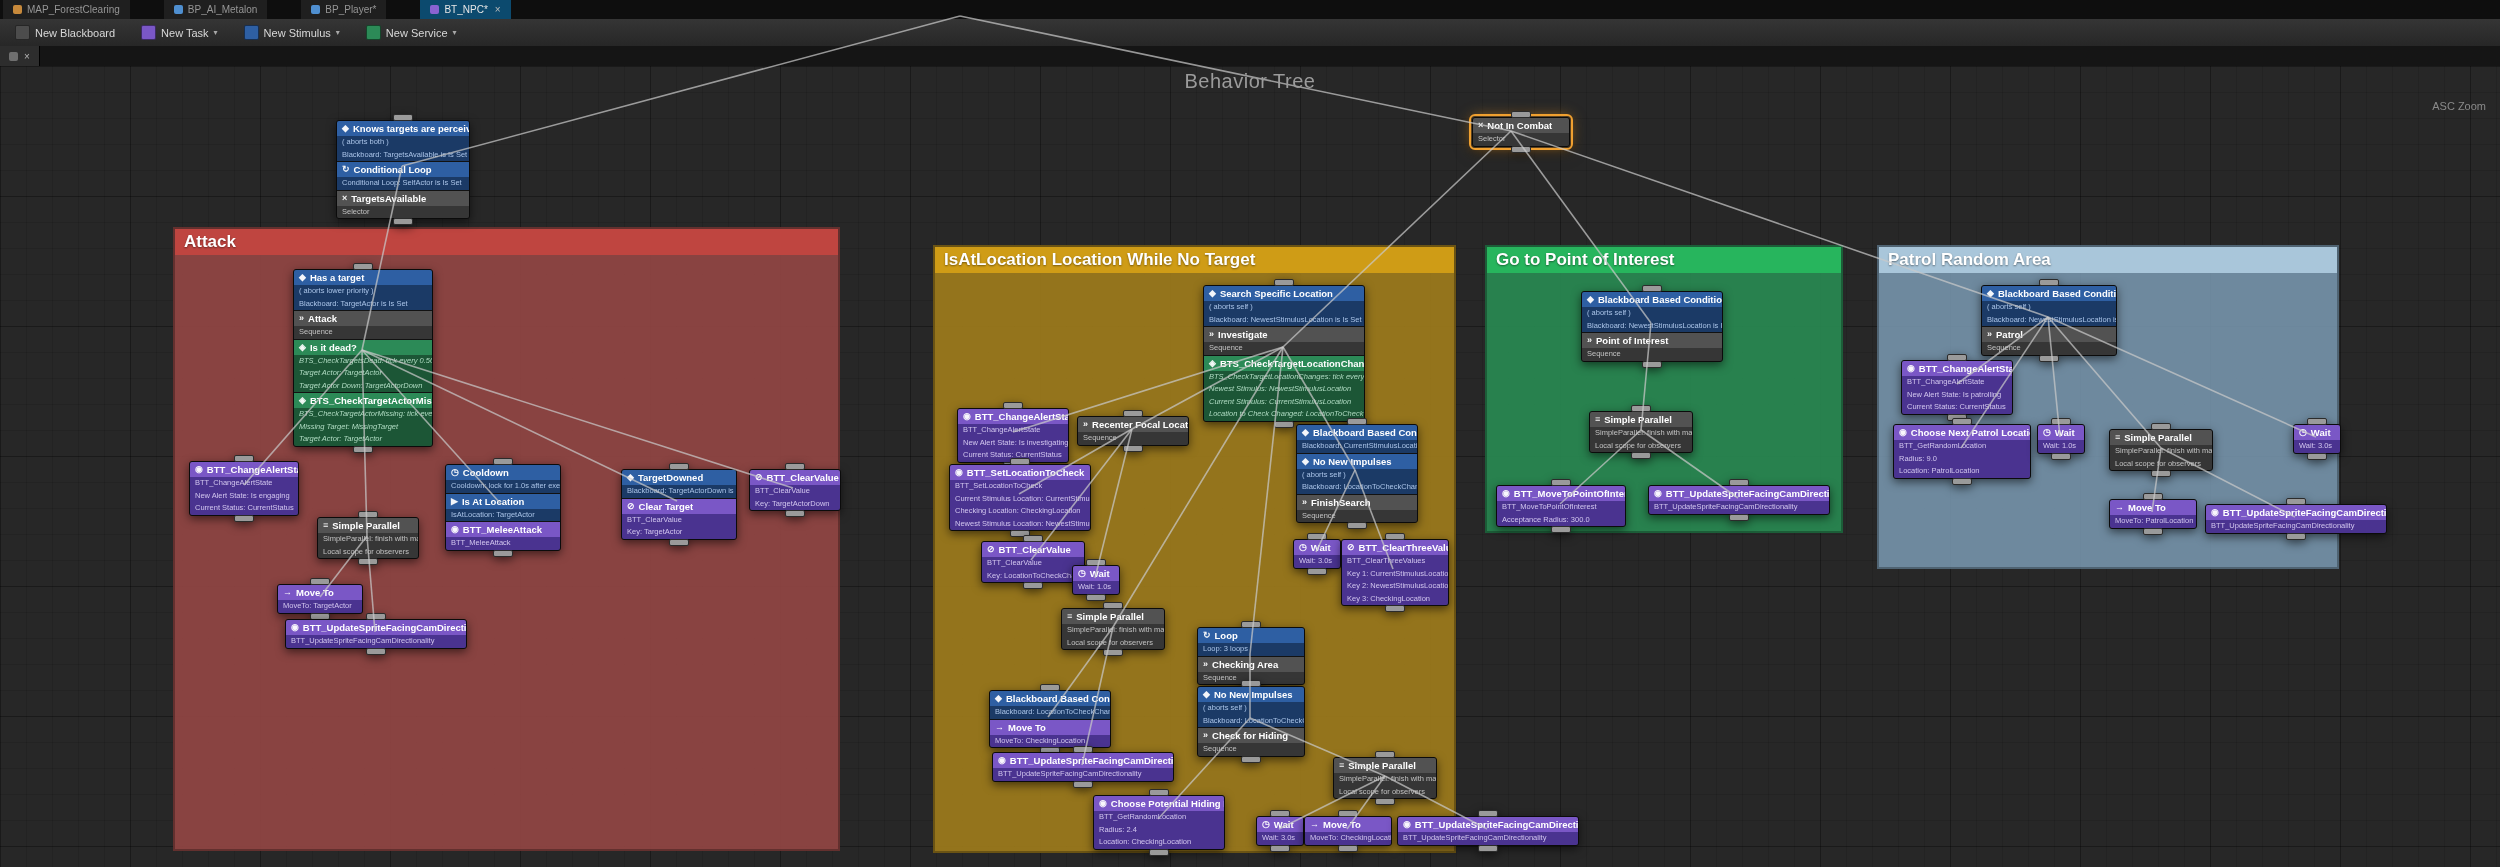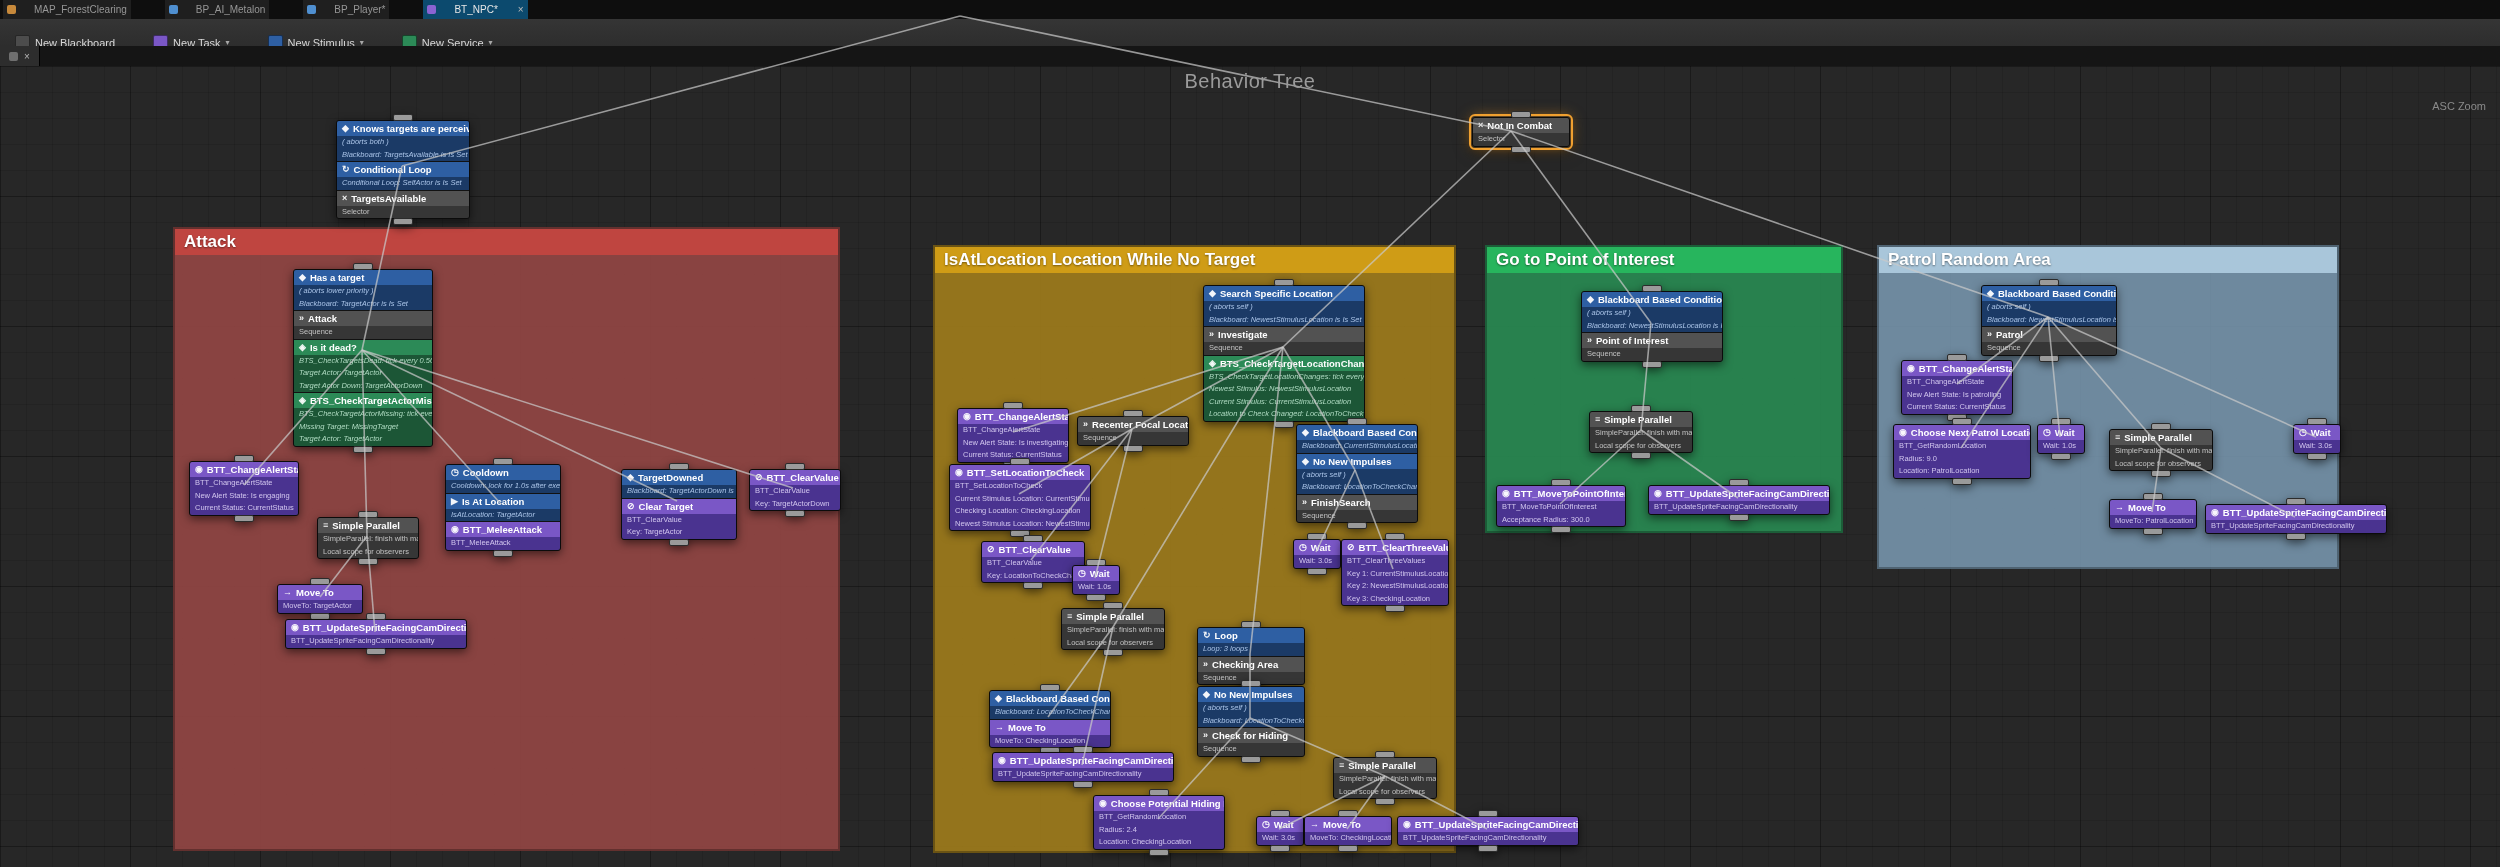--- a/index.html
+++ b/index.html
@@ -1,30 +1,30 @@
 <!DOCTYPE html>
 <html><head>
 <meta charset="utf-8">
 <style>
   html,body{margin:0;padding:0;}
   body{width:2500px;height:867px;position:relative;overflow:hidden;background:#1a1a1a;
        font-family:"Liberation Sans",sans-serif;-webkit-font-smoothing:antialiased;}
 
   
   #tabbar{position:absolute;top:0;left:0;right:0;height:19px;background:#0e0e0e;display:flex;align-items:stretch;padding-left:3px;}
-  .tab{display:flex;align-items:center;gap:18px;padding:0 4px;margin-right:34px;background:#1f1f1f;color:#969696;font-size:10px;white-space:nowrap;cursor:default;}
+  .tab{display:flex;align-items:center;gap:5px;padding:0 10px;margin-right:34px;background:#1f1f1f;color:#969696;font-size:10px;white-space:nowrap;cursor:default;}
   .tab.active{background:#0c4a6e;color:#e6e6e6;}
   .tab-icon{width:9px;height:9px;border-radius:2px;flex:0 0 auto;}
   .tab-icon.level{background:#c7893b;}
   .tab-icon.bp{background:#4f8fd0;}
   .tab-icon.bt{background:#8a63d2;}
   .tab-close{color:#bdbdbd;font-size:10px;margin-left:2px;}
 
   #toolbar{position:absolute;top:19px;left:0;right:0;height:27px;background:linear-gradient(#353535,#272727);
-           border-bottom:1px solid #101010;display:flex;align-items:center;padding:10px 6px;gap:20px;}
+           border-bottom:1px solid #101010;display:flex;align-items:center;padding:0 6px;gap:8px;}
   .tbtn{display:flex;align-items:center;gap:5px;padding:3px 9px;color:#d8d8d8;font-size:11px;border-radius:3px;}
   .ticon{width:13px;height:13px;border-radius:2px;border:1px solid rgba(0,0,0,.5);flex:0 0 auto;}
   .ticon.blackboard{background:#4c4c4c;}
   .ticon.task{background:#7a57c6;}
   .ticon.decorator{background:#2e5fa3;}
   .ticon.service{background:#2c8a57;}
   .chev{font-size:8px;color:#a8a8a8;}
 
   #subbar{position:absolute;top:46px;left:0;right:0;height:20px;background:#151515;display:flex;align-items:stretch;}
   .doc-tab{display:flex;align-items:center;gap:6px;background:#2d2d2d;padding:0 9px;color:#b4b4b4;font-size:10px;border-right:1px solid #000;}
@@ -50,21 +50,21 @@
                text-shadow:0 1px 2px rgba(0,0,0,.45);white-space:nowrap;overflow:hidden;}
 
   .bt-node{position:absolute;z-index:3;filter:drop-shadow(0 3px 5px rgba(0,0,0,.55));}
   .bt-node.selected .node-body{outline:2px solid #f0a030;outline-offset:1px;box-shadow:0 0 14px rgba(240,160,48,.7);}
   .node-body{border:1px solid #0b0b0b;border-radius:3px;overflow:hidden;background:#222;}
   .sec{border-top:1px solid rgba(0,0,0,.45);}
   .sec:first-child{border-top:none;}
   .sec-hd{display:flex;align-items:center;gap:4px;padding:2px 5px;font-size:9.5px;font-weight:bold;color:#fff;white-space:nowrap;overflow:hidden;line-height:11px;}
   .sec-sub{padding:1px 5px 2px;font-size:7.5px;line-height:9.5px;white-space:nowrap;overflow:hidden;}
   .decorator>.sec-hd{background:#2e5fa3;}
-  .decorator>.sec-sub{background:#1b3a66;color:#aac4e8;font-style:italic;}
+  .decorator>.sec-sub{background:#1b3a66;color:#aac4e8;}
   .composite>.sec-hd{background:#525252;}
   .composite>.sec-sub{background:#363636;color:#c2c2c2;}
   .service>.sec-hd{background:#2c8a57;}
   .service>.sec-sub{background:#1c5636;color:#b0dcc3;font-style:italic;}
   .task>.sec-hd{background:#7a57c6;}
   .task>.sec-sub{background:#4a3390;color:#d2c6ef;}
   .icon{font-size:9px;line-height:1;opacity:.95;flex:0 0 auto;}
   .pin{position:absolute;left:50%;transform:translateX(-50%);width:18px;height:5px;background:#9a9a9a;border:1px solid #2b2b2b;border-radius:2px;}
   .pin-top{top:-6px;}
   .pin-bot{bottom:-6px;}

